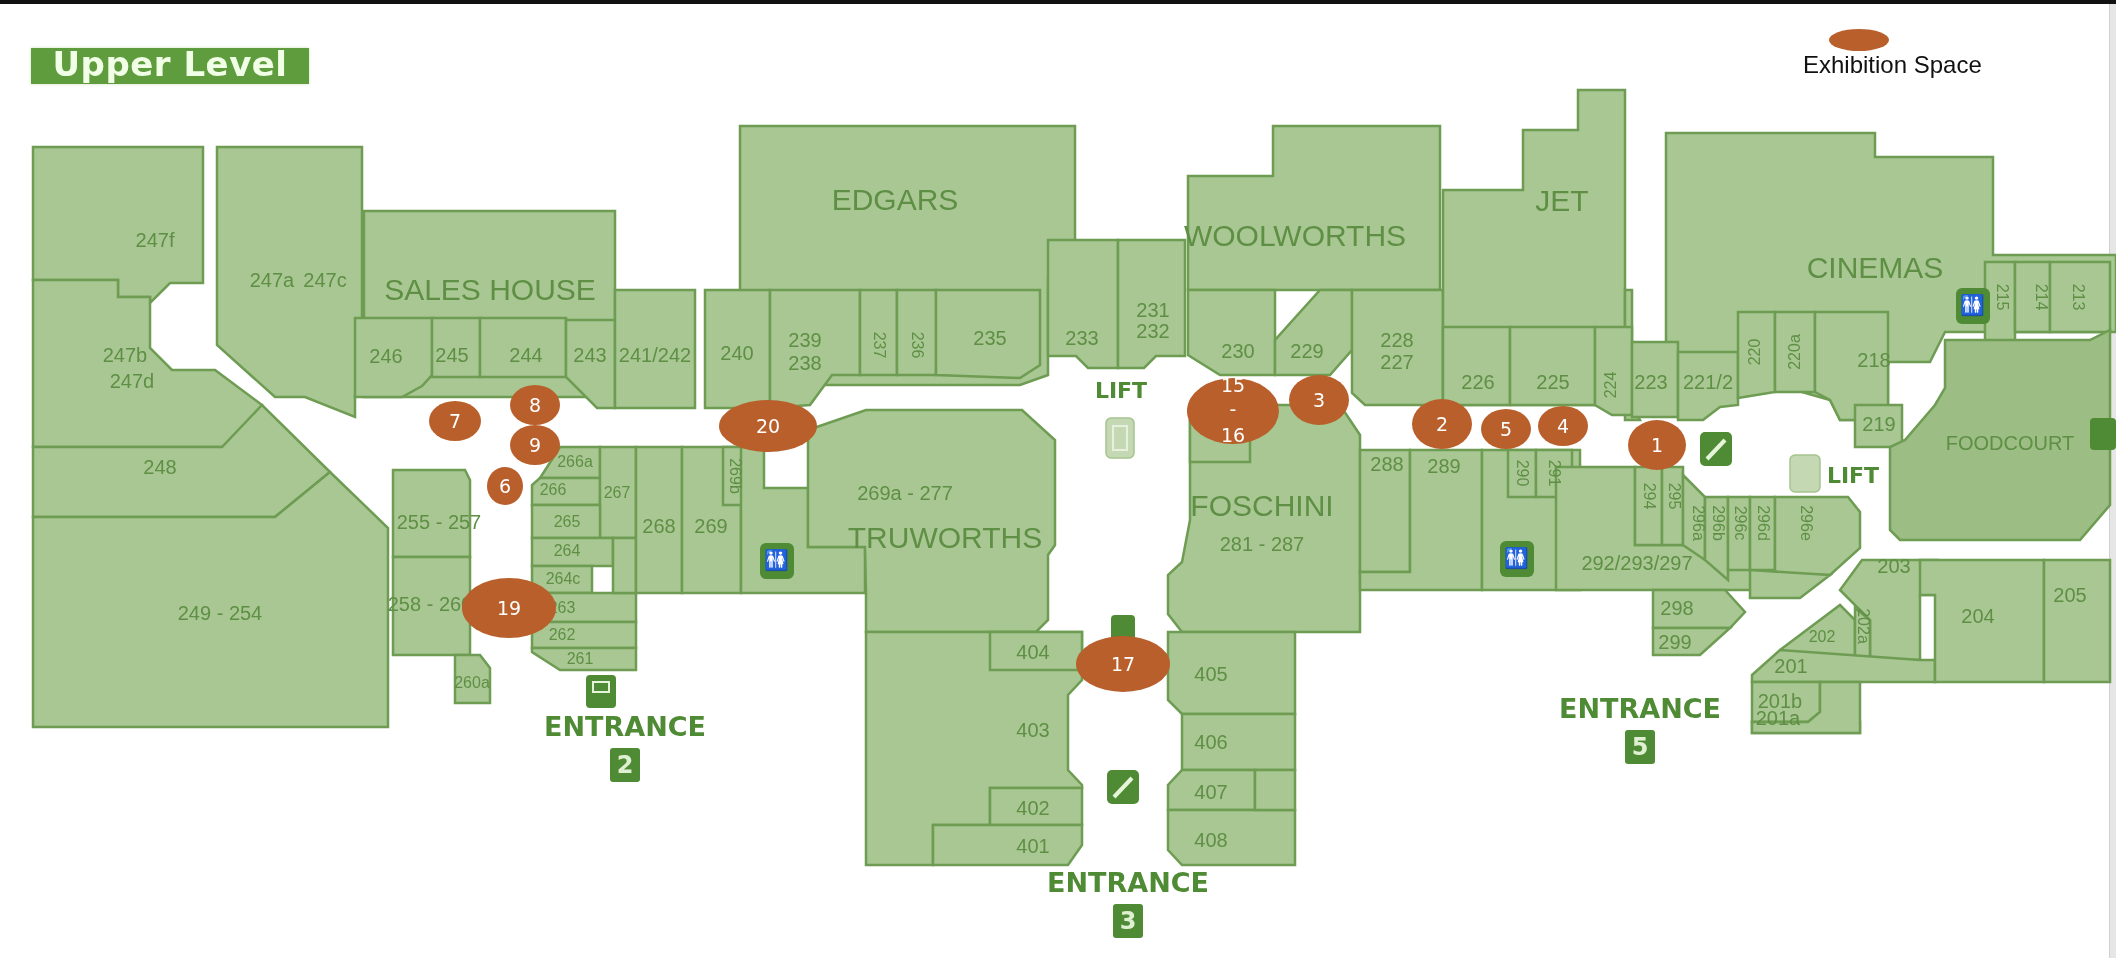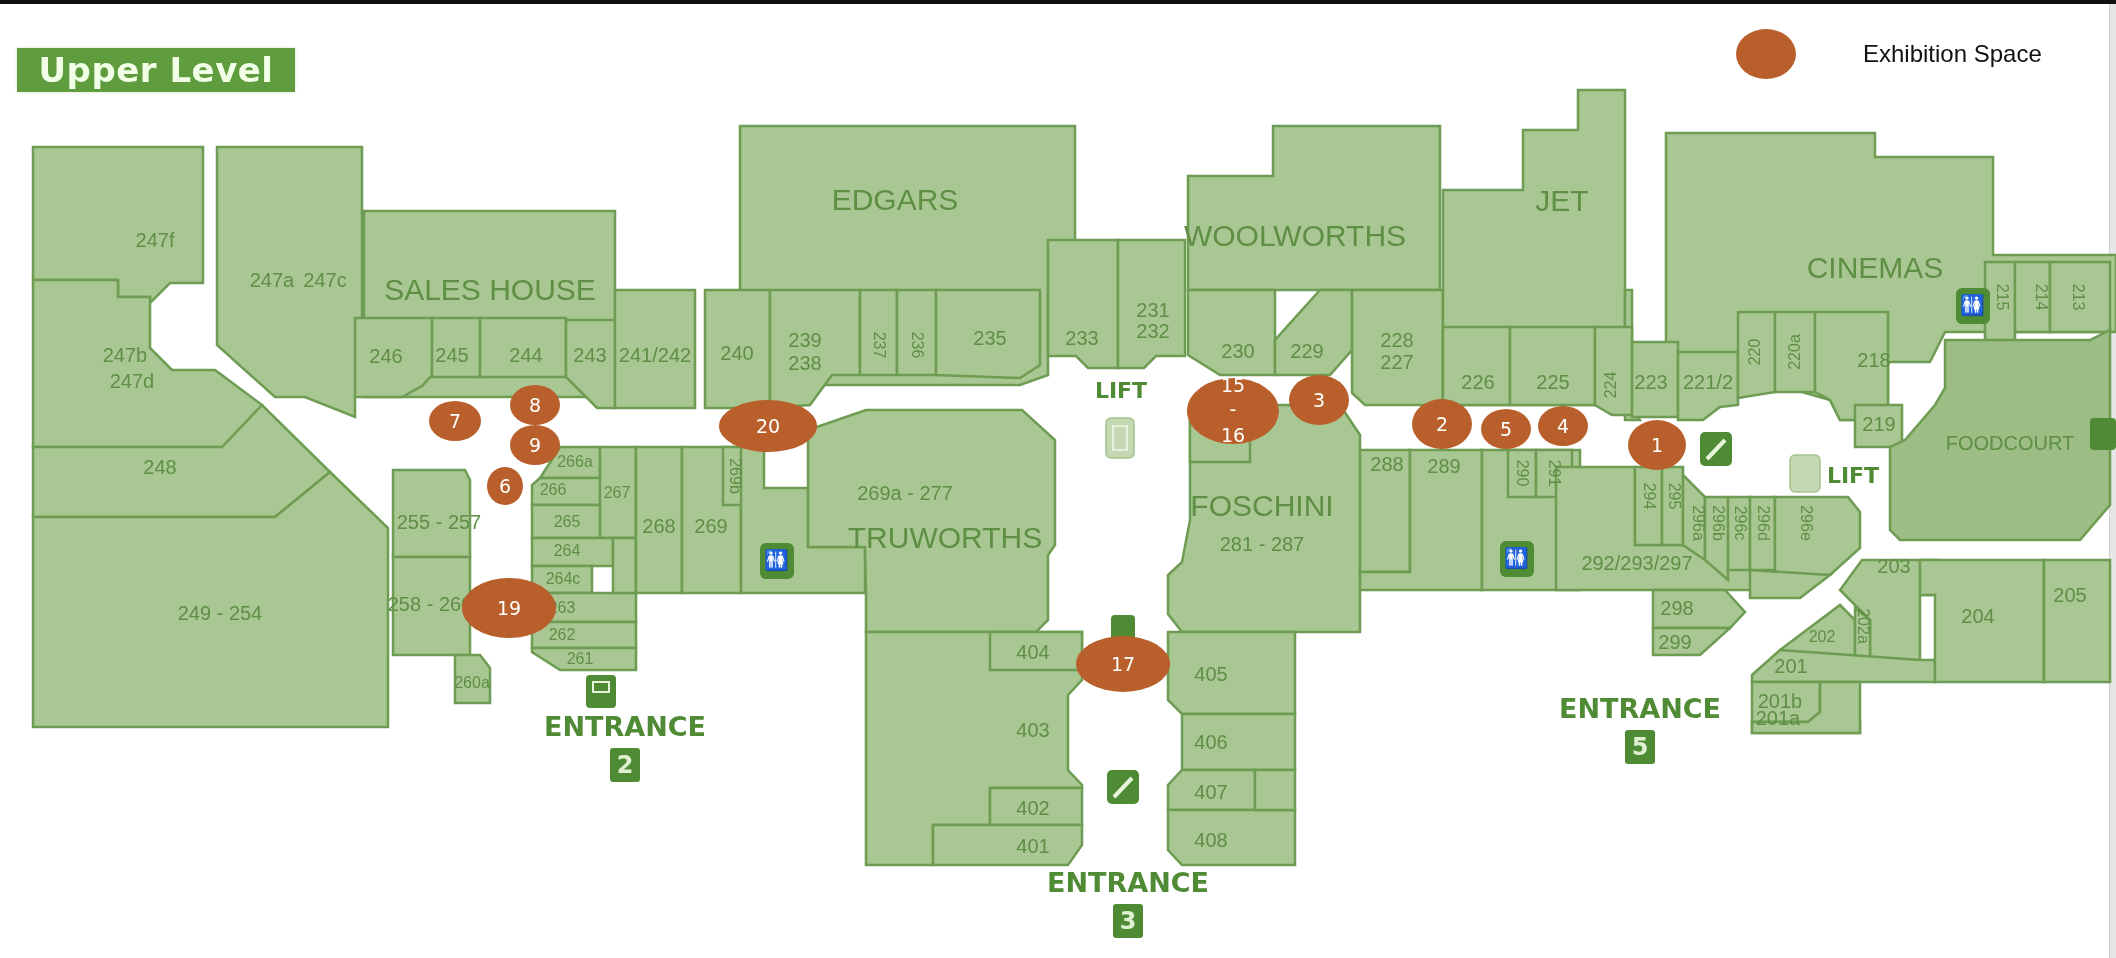--- a/index.html
+++ b/index.html
@@ -1,21 +1,21 @@
 <!DOCTYPE html>
 <html><head>
 <meta charset="utf-8">
 <style>
   html,body{margin:0;padding:0;background:#ffffff;}
   body{width:2116px;height:958px;position:relative;overflow:hidden;font-family:"Liberation Sans",sans-serif;}
   .topbar{position:absolute;left:0;top:0;width:2116px;height:4px;background:#111111;}
   .scrollstrip{position:absolute;right:0;top:4px;width:6px;height:954px;background:#e6e6e6;border-left:1px solid #d0d0d0;}
-  .level-badge{position:absolute;left:17px;top:48px;width:278px;height:44px;background:#5f9c3d;box-shadow:0 0 3px #cfe3bf;display:flex;align-items:center;justify-content:center;}
+  .level-badge{position:absolute;left:31px;top:48px;width:278px;height:36px;background:#5f9c3d;box-shadow:0 0 3px #cfe3bf;display:flex;align-items:flex-end;justify-content:center;}
   .level-badge span{color:#f0ffe6;font-family:"DejaVu Sans",sans-serif;font-weight:bold;font-size:34px;letter-spacing:0.5px;}
-  .legend{position:absolute;left:1736px;top:29px;height:50px;display:flex;align-items:center;}
+  .legend{position:absolute;left:1736px;top:29px;height:50px;display:flex;align-items:center;flex-direction:column;}
   .legend-dot{width:60px;height:50px;border-radius:50%;background:#b85f2b;}
   .legend-label{margin-left:67px;font-family:"Liberation Sans",sans-serif;font-size:24px;color:#111;}
   svg.map{position:absolute;left:0;top:0;}
   .shop{fill:#a9c793;stroke:#6d9c52;stroke-width:2.5;}
   .shop-dark{fill:#9cbd84;stroke:#6d9c52;stroke-width:2.5;}
   .lbl{fill:#5e8f45;font-family:"Liberation Sans",sans-serif;font-size:20px;text-anchor:middle;dominant-baseline:middle;}
   .lbl-big{fill:#5e8f45;font-family:"Liberation Sans",sans-serif;font-size:30px;text-anchor:middle;dominant-baseline:middle;}
   .lbl-sm{fill:#5e8f45;font-family:"Liberation Sans",sans-serif;font-size:16px;text-anchor:middle;dominant-baseline:middle;}
   .entrance{fill:#4f8a34;font-family:"DejaVu Sans",sans-serif;font-weight:bold;font-size:27px;text-anchor:middle;dominant-baseline:middle;}
   .lift{fill:#4f8a34;font-family:"DejaVu Sans",sans-serif;font-weight:bold;font-size:22px;text-anchor:middle;dominant-baseline:middle;}

